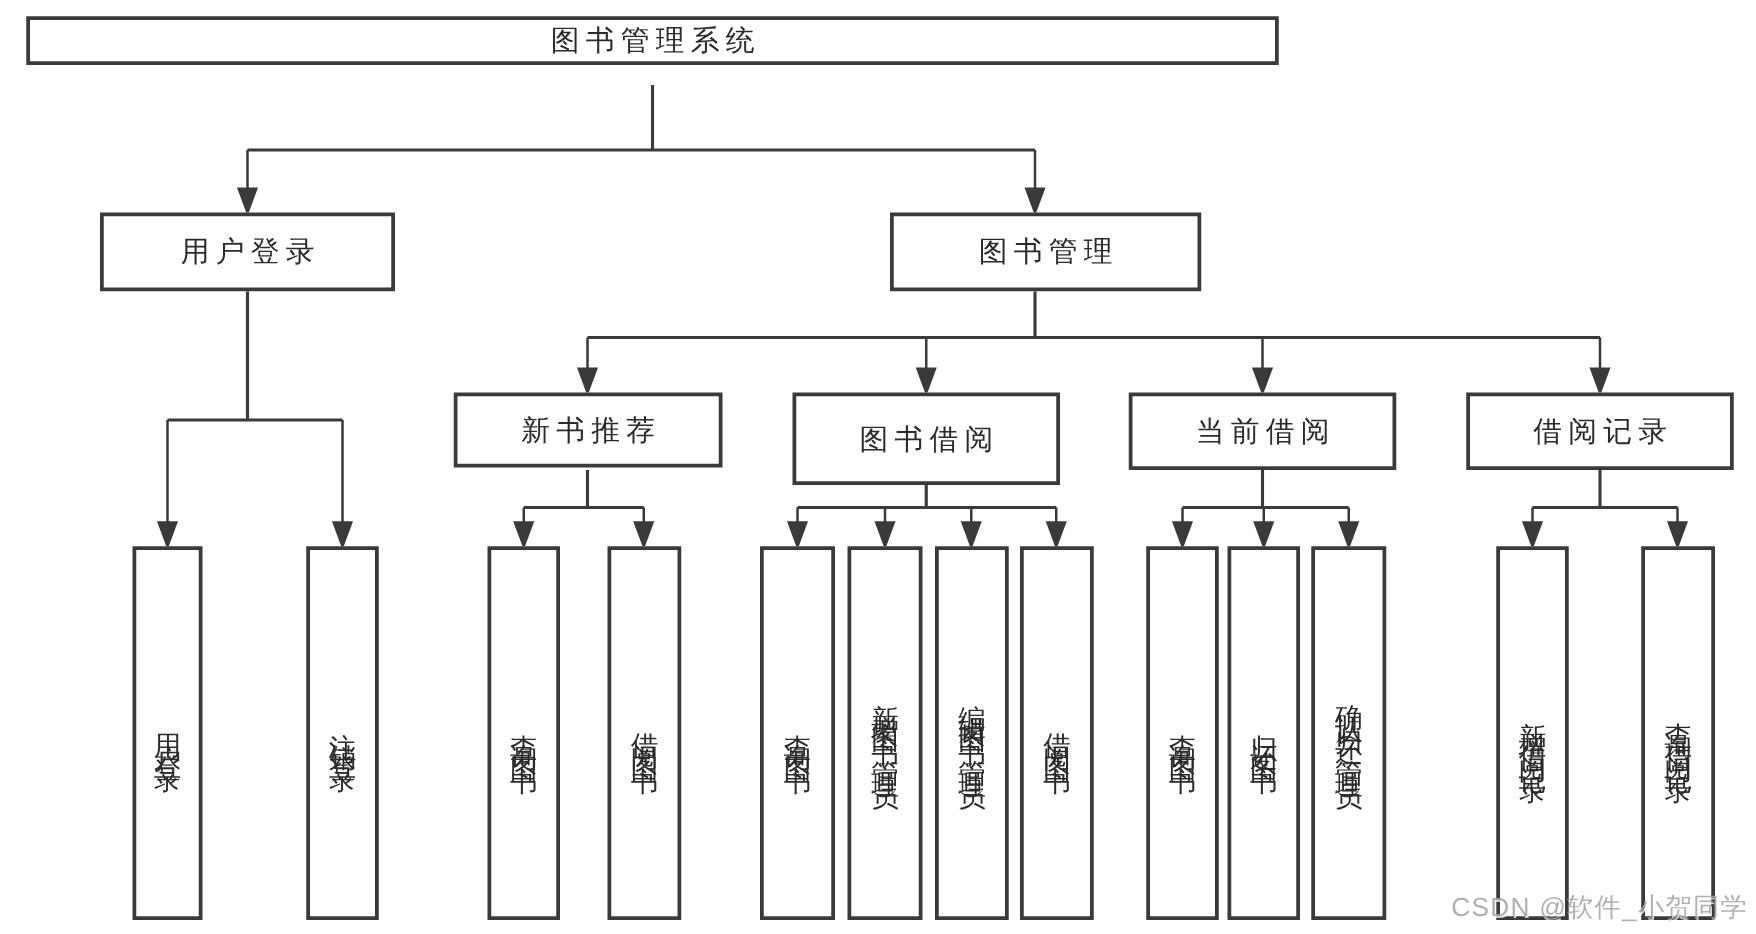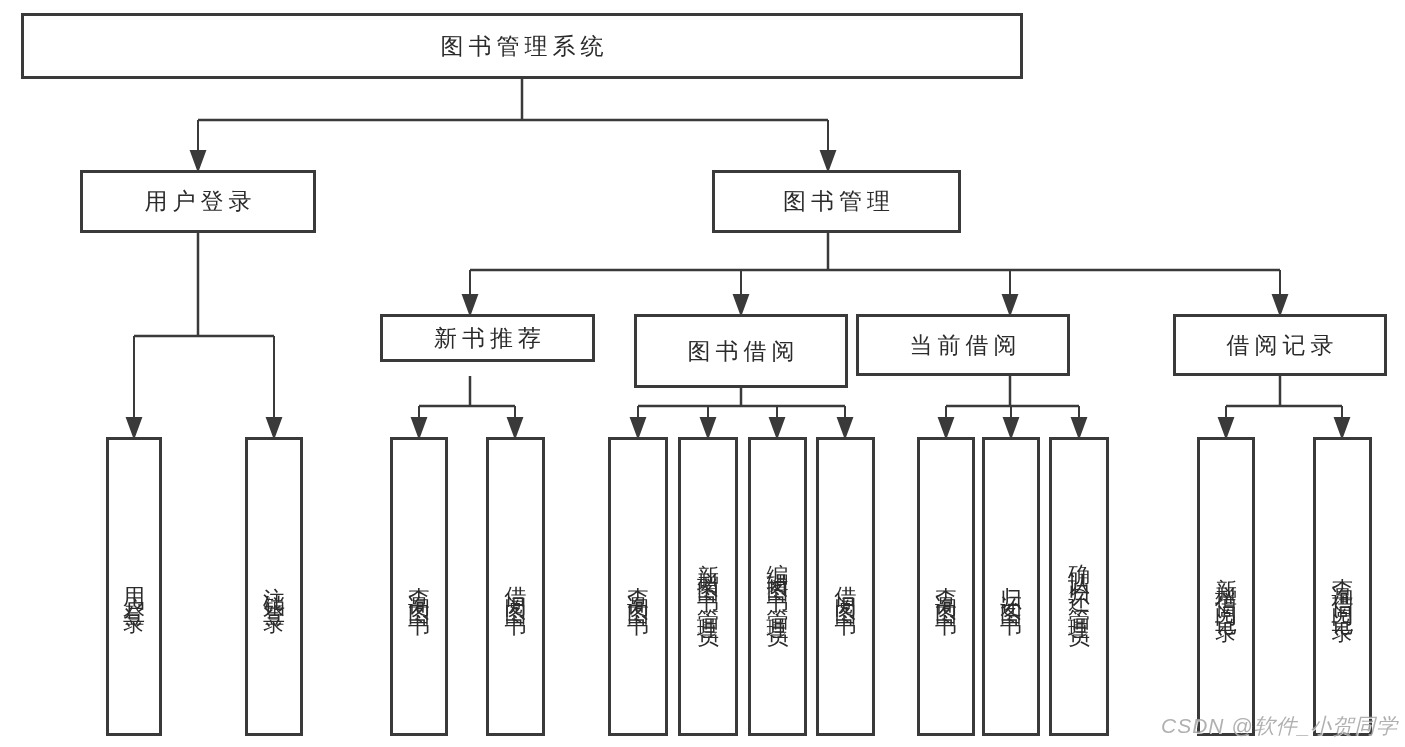--- a/index.html
+++ b/index.html
@@ -44,21 +44,20 @@
   .watermark{
     position:absolute;
     z-index:3;
     left:1161px;top:712px;
     font-size:21px;
     letter-spacing:1px;
     color:var(--wm);
     opacity:.88;
     white-space:nowrap;
     text-shadow:1px 1px 0 rgba(255,255,255,.85);
-    font-style:italic;
   }
 </style>
 </head>
 <body>
 
 <div class="canvas">
 
   <svg class="connectors" width="1405" height="747" viewBox="0 0 1405 747">
 
     <g>
@@ -109,38 +108,38 @@
     </g>
 
     <g>
       <path class="wire" d="M1280 376 V406"></path>
       <path class="wire" d="M1226 406 H1342"></path>
       <path class="arrow" d="M1226 406 V418 M1219 418 L1233 418 L1226 437 Z"></path>
       <path class="arrow" d="M1342 406 V418 M1335 418 L1349 418 L1342 437 Z"></path>
     </g>
   </svg>
 
-  <div class="node h" style="left:21px;top:13px;width:1002px;height:66px">
+  <div class="node h" style="left:21px;top:13px;width:1002px;height:39px">
     <span class="lbl">图书管理系统</span>
   </div>
 
   <div class="node h" style="left:80px;top:170px;width:236px;height:63px">
     <span class="lbl">用户登录</span>
   </div>
   <div class="node h" style="left:712px;top:170px;width:249px;height:63px">
     <span class="lbl">图书管理</span>
   </div>
 
-  <div class="node h" style="left:380px;top:314px;width:215px;height:48px">
+  <div class="node h" style="left:363px;top:314px;width:215px;height:60px">
     <span class="lbl">新书推荐</span>
   </div>
   <div class="node h" style="left:634px;top:314px;width:214px;height:74px">
     <span class="lbl">图书借阅</span>
   </div>
-  <div class="node h" style="left:856px;top:314px;width:214px;height:62px">
+  <div class="node h" style="left:903px;top:314px;width:214px;height:62px">
     <span class="lbl">当前借阅</span>
   </div>
   <div class="node h" style="left:1173px;top:314px;width:214px;height:62px">
     <span class="lbl">借阅记录</span>
   </div>
 
   <div class="node v" style="left:106px;top:437px;width:56px;height:299px">
     <span class="vlbl">用户登录</span>
   </div>
   <div class="node v" style="left:245px;top:437px;width:58px;height:299px">

